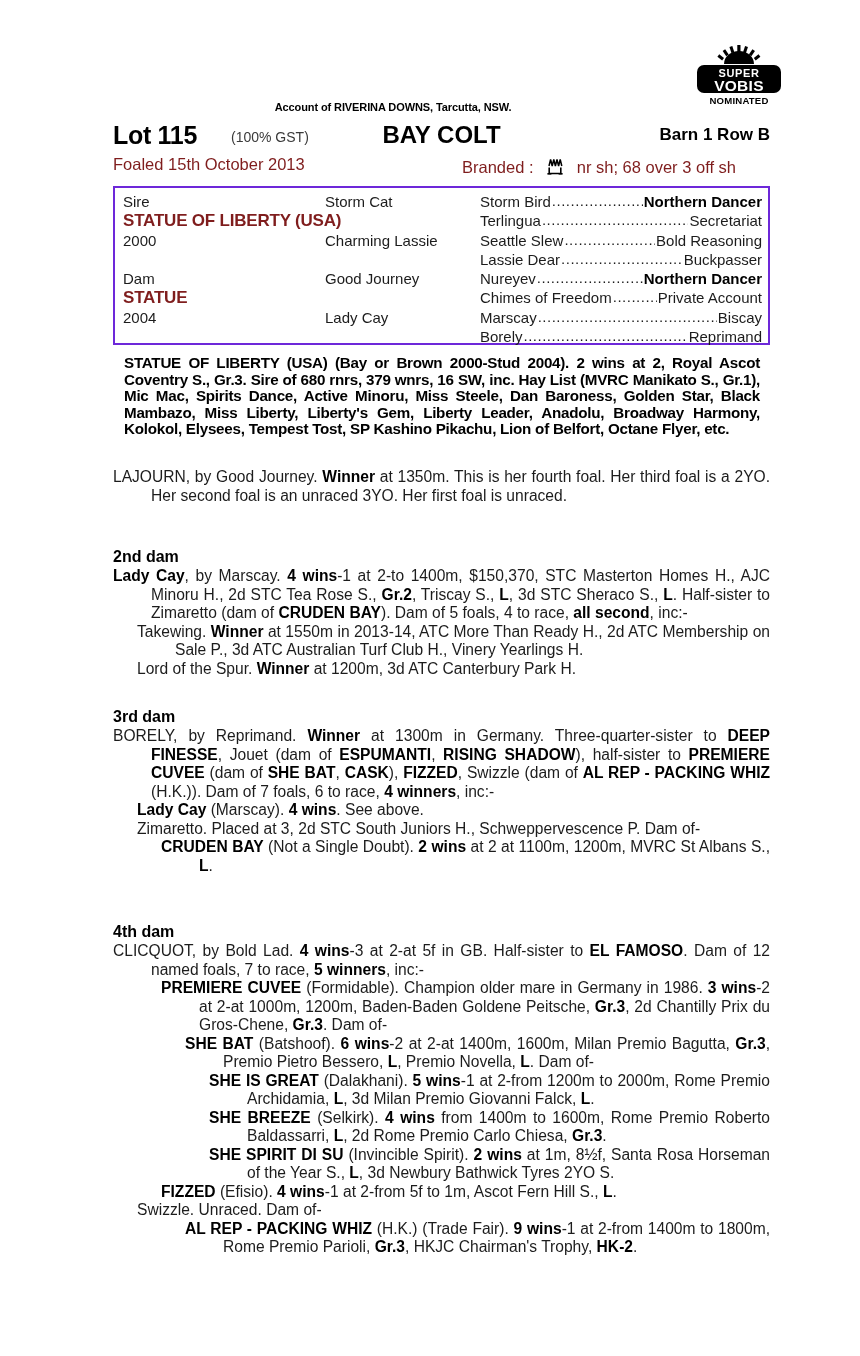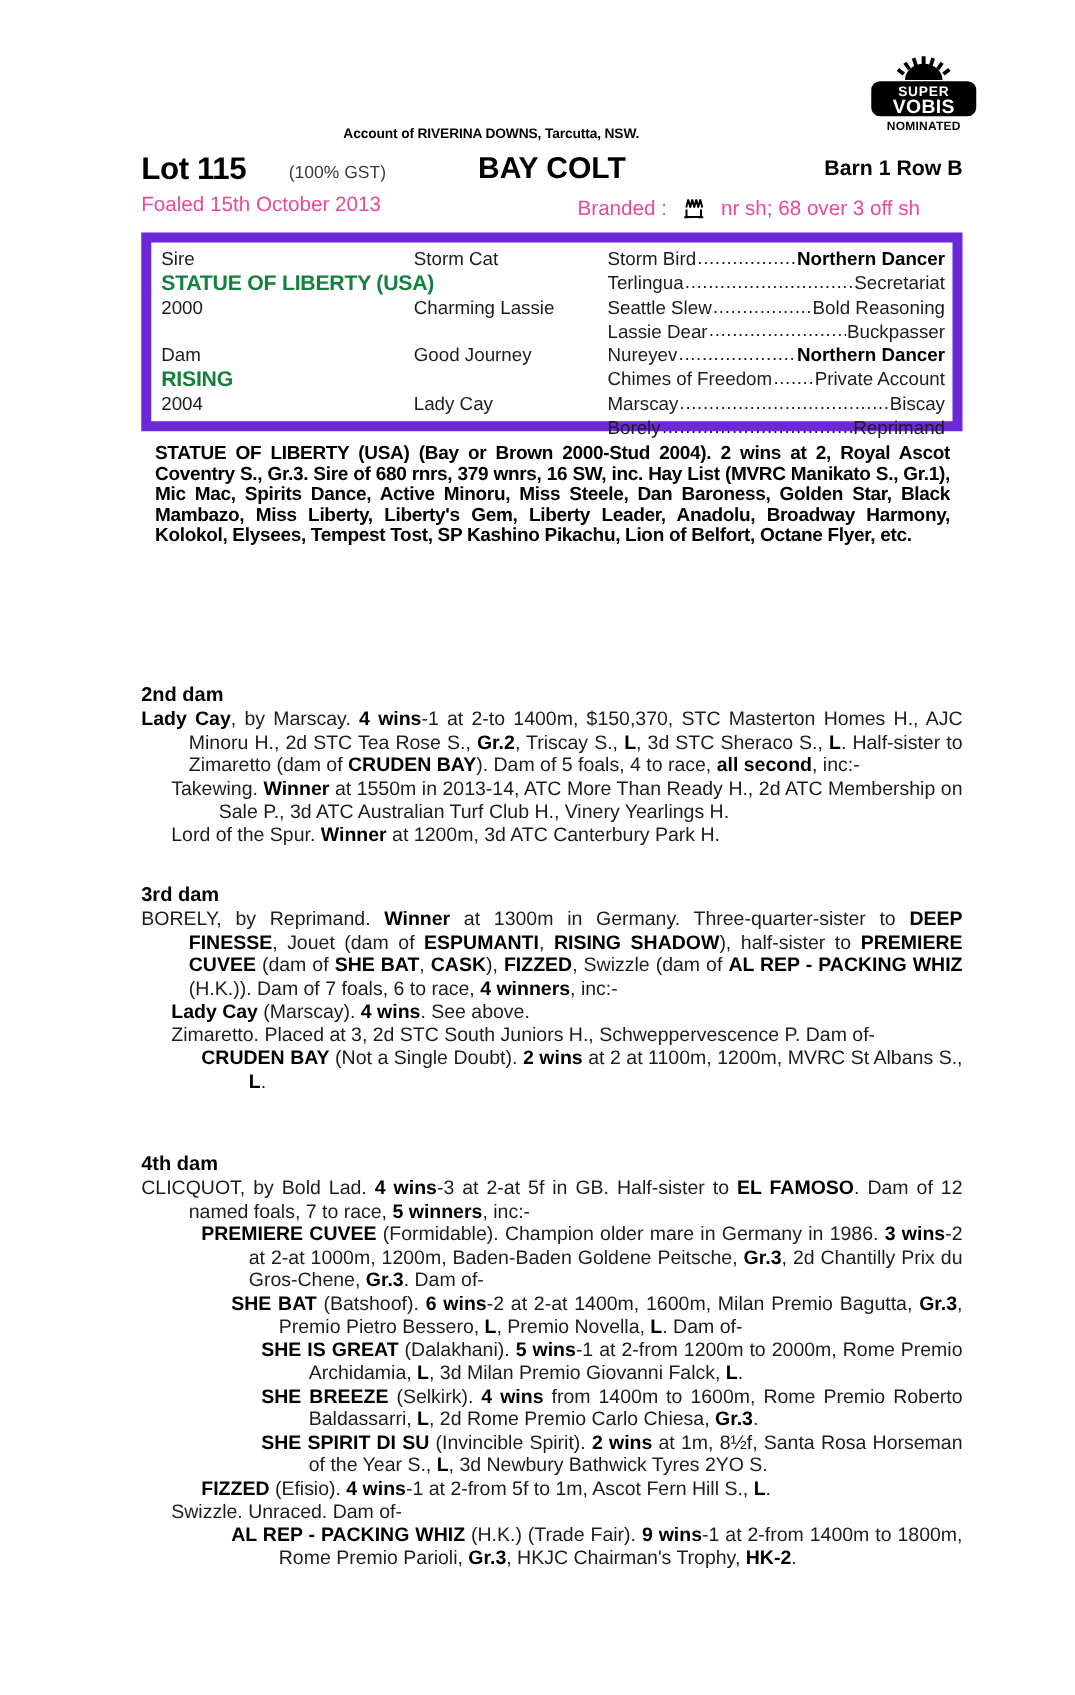--- a/index.html
+++ b/index.html
@@ -85,21 +85,21 @@
     font-size: 17px;
   }
 
   .hdr-row2 {
     position: absolute;
     left: 113px;
     top: 155px;
     width: 657px;
     height: 26px;
     font-size: 16.5px;
-    color: #ec4899;
+    color: #7f1d1d;
   }
   .foaled-label {
     position: absolute;
     left: 0;
     top: 0;
   }
   .branded-block {
     position: absolute;
     left: 349px;
     top: 0;
@@ -117,21 +117,21 @@
   }
   .brand-desc { white-space: pre; }
 
   
   .ped-box {
     position: absolute;
     left: 113px;
     top: 186px;
     width: 657px;
     height: 159px;
-    border: 8px solid #6d28d9;
+    border: 2px solid #6d28d9;
     box-sizing: border-box;
     background: #fff;
   }
   .ped-inner {
     position: relative;
     width: 100%;
     height: 100%;
   }
   .ped-col-left {
     position: absolute;
@@ -155,21 +155,21 @@
     height: 19.3px;
     line-height: 19.3px;
     font-size: 15px;
     color: #1c1c1c;
     white-space: nowrap;
     overflow: hidden;
   }
   .ped-line.big {
     font-weight: bold;
     font-size: 17px;
-    color: #15803d;
+    color: #7f1d1d;
     letter-spacing: -0.2px;
   }
   .ped-line.blank { color: transparent; }
 
   
   .ped-leader {
     display: flex;
     align-items: baseline;
     width: 100%;
   }
@@ -291,21 +291,21 @@
 
   <div class="ped-box">
     <div class="ped-inner">
 
       <div class="ped-col-left">
         <div class="ped-line">Sire</div>
         <div class="ped-line big">STATUE OF LIBERTY (USA)</div>
         <div class="ped-line">2000</div>
         <div class="ped-line blank">&nbsp;</div>
         <div class="ped-line">Dam</div>
-        <div class="ped-line big">RISING</div>
+        <div class="ped-line big">STATUE</div>
         <div class="ped-line">2004</div>
       </div>
 
       <div class="ped-col-mid">
         <div class="ped-line">Storm Cat</div>
         <div class="ped-line blank">&nbsp;</div>
         <div class="ped-line">Charming Lassie</div>
         <div class="ped-line blank">&nbsp;</div>
         <div class="ped-line">Good Journey</div>
         <div class="ped-line blank">&nbsp;</div>
@@ -355,20 +355,21 @@
             <span class="pval">Reprimand</span>
           </div>
         </div>
 
     </div>
   </div>
 
   <div class="sire-summary">STATUE OF LIBERTY (USA) (Bay or Brown 2000-Stud 2004). 2 wins at 2, Royal Ascot Coventry S., Gr.3. Sire of 680 rnrs, 379 wnrs, 16 SW, inc. Hay List (MVRC Manikato S., Gr.1), Mic Mac, Spirits Dance, Active Minoru, Miss Steele, Dan Baroness, Golden Star, Black Mambazo, Miss Liberty, Liberty's Gem, Liberty Leader, Anadolu, Broadway Harmony, Kolokol, Elysees, Tempest Tost, SP Kashino Pikachu, Lion of Belfort, Octane Flyer, etc.</div>
 
   <div class="dam-section sec1">
+    <p class="para ind-hang-1">LAJOURN, by Good Journey. <b>Winner</b> at 1350m. This is her fourth foal. Her third foal is a 2YO. Her second foal is an unraced 3YO. Her first foal is unraced.</p>
   </div>
 
   <div class="dam-section sec2">
     <div class="dam-head">2nd dam</div>
     <p class="para ind-hang-1"><b>Lady Cay</b>, by Marscay. <b>4 wins</b>-1 at 2-to 1400m, $150,370, STC Masterton Homes H., AJC Minoru H., 2d STC Tea Rose S., <b>Gr.2</b>, Triscay S., <b>L</b>, 3d STC Sheraco S., <b>L</b>. Half-sister to Zimaretto (dam of <b>CRUDEN BAY</b>). Dam of 5 foals, 4 to race, <b>all second</b>, inc:-</p>
     <p class="para ind-hang-2">Takewing. <b>Winner</b> at 1550m in 2013-14, ATC More Than Ready H., 2d ATC Membership on Sale P., 3d ATC Australian Turf Club H., Vinery Yearlings H.</p>
     <p class="para ind-hang-2">Lord of the Spur. <b>Winner</b> at 1200m, 3d ATC Canterbury Park H.</p>
   </div>
 
   <div class="dam-section sec3">

